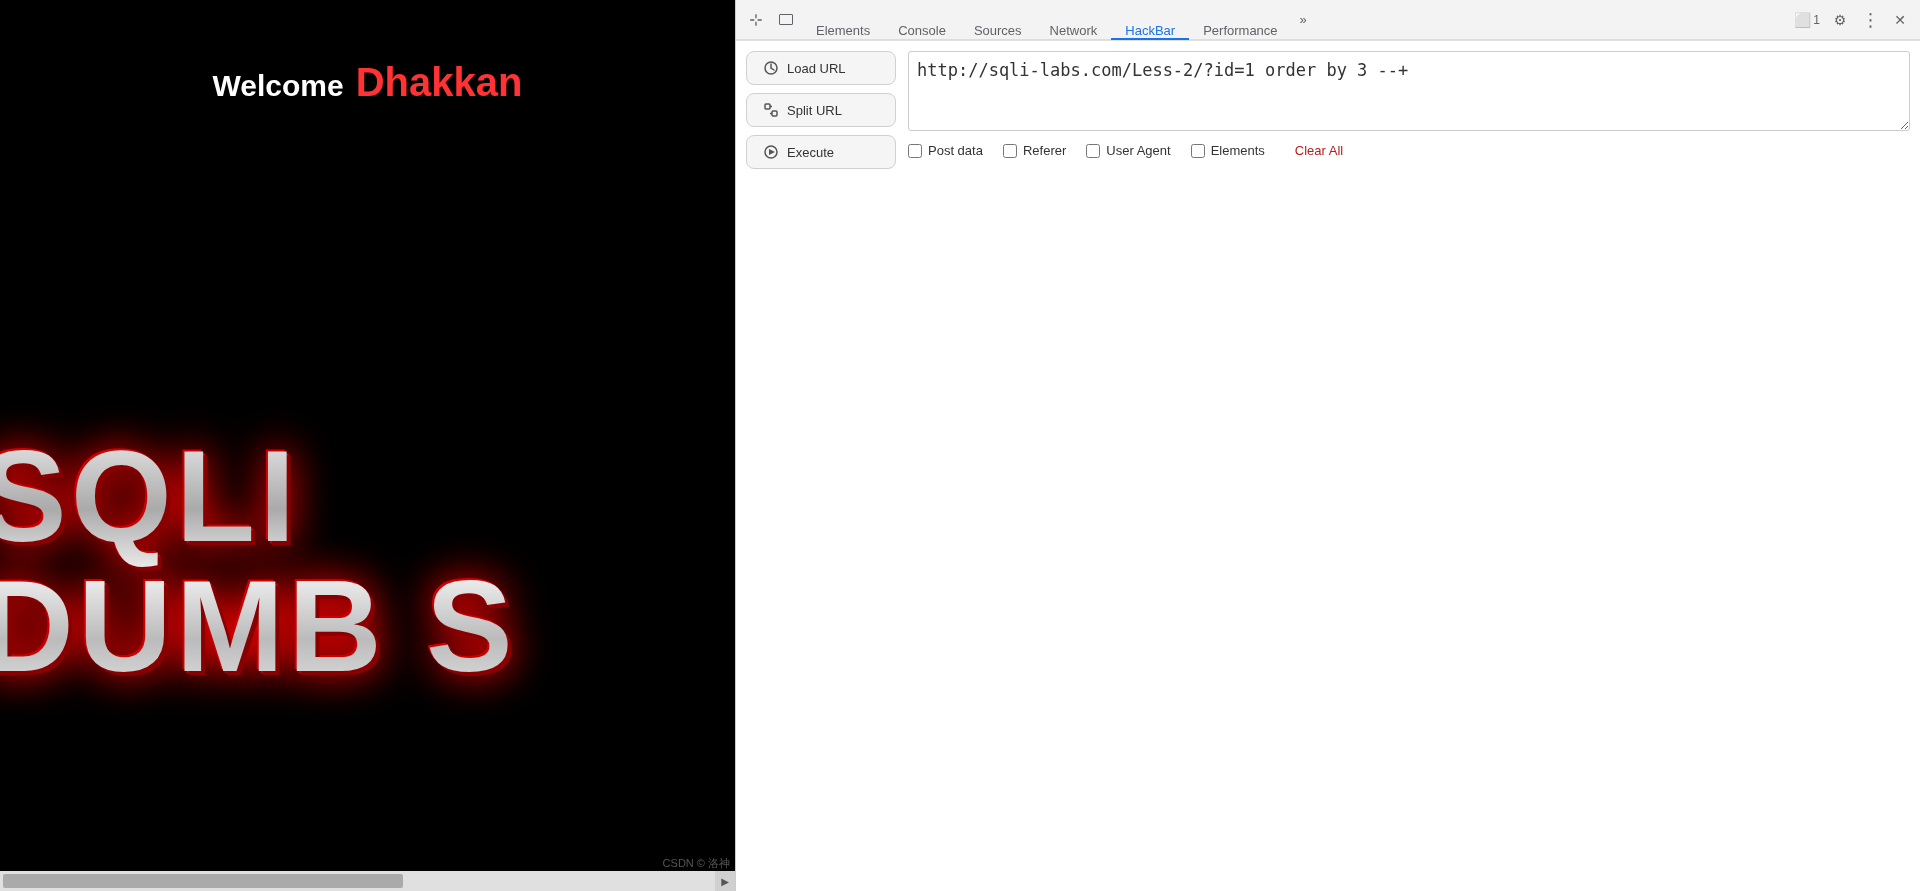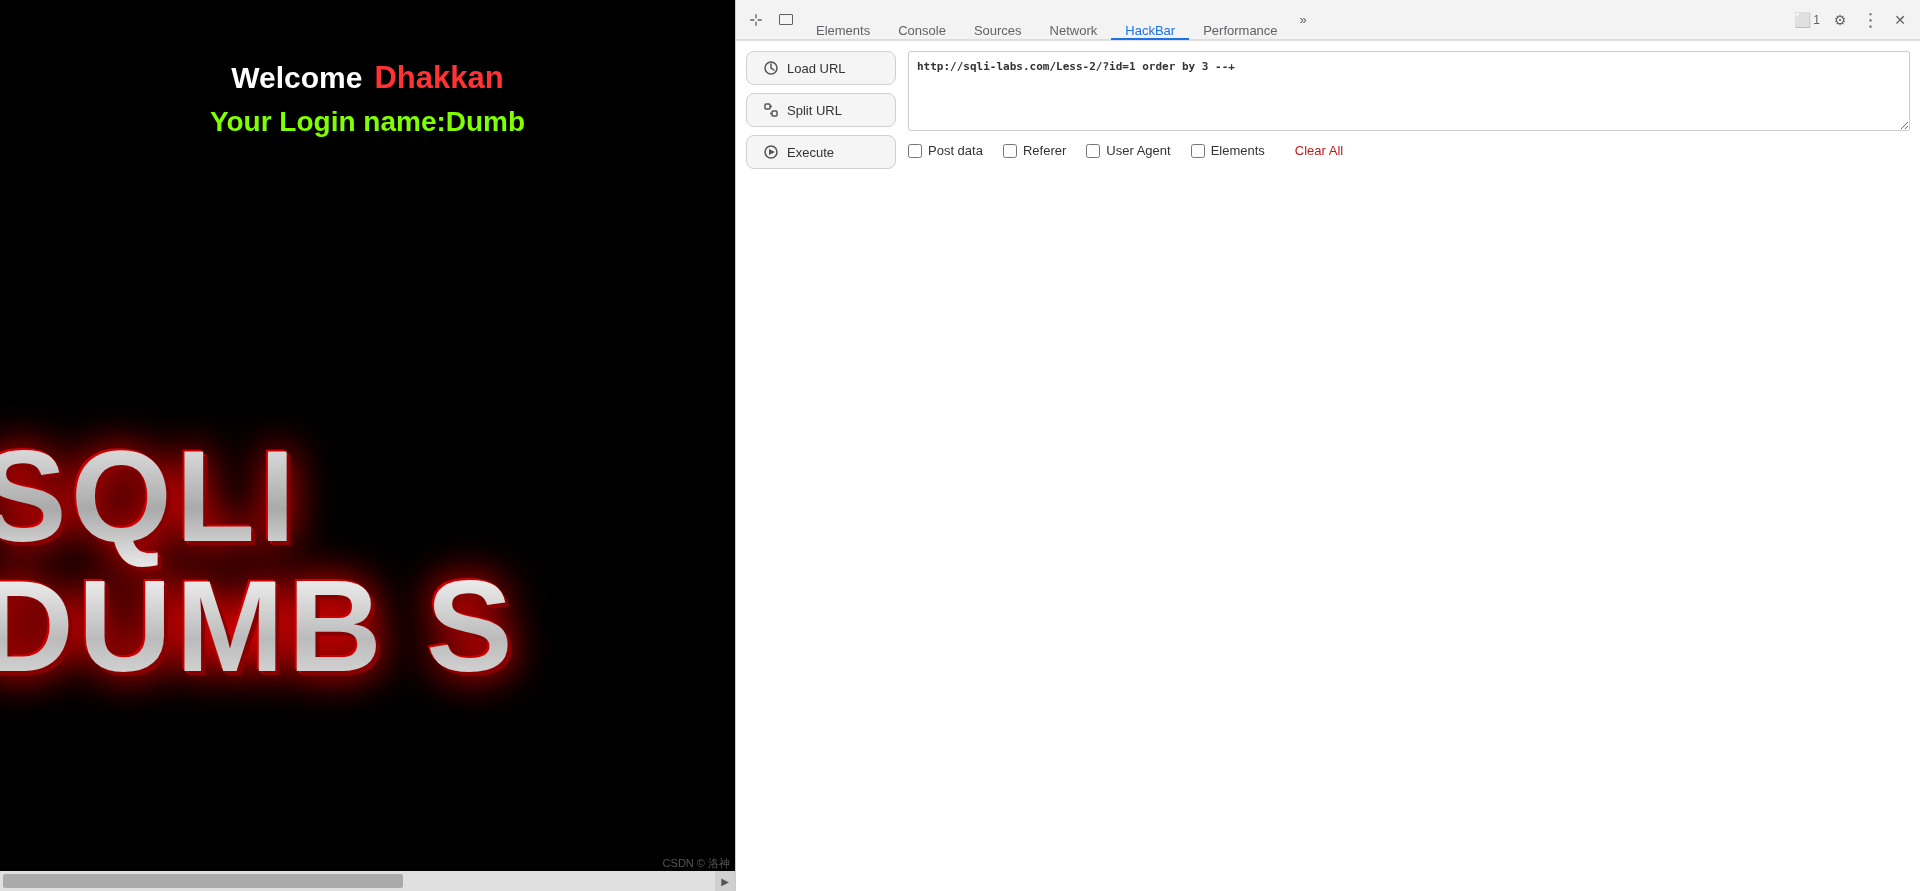--- a/index.html
+++ b/index.html
@@ -180,26 +180,25 @@
       flex-direction: column;
       gap: 8px;
     }
 
     #url-textarea {
       width: 100%;
       height: 80px;
       border: 1px solid #ccc;
       border-radius: 3px;
       padding: 8px;
-      font-size: 11px;
+      font-size: 17px;
       font-family: monospace;
       resize: vertical;
       outline: none;
       color: #333;
-      font-weight: bold;
     }
 
     
     #hackbar-options {
       display: flex;
       align-items: center;
       gap: 20px;
       padding: 4px 0;
     }
 
@@ -231,23 +230,22 @@
       margin-left: 10px;
     }
   </style>
 </head>
 <body>
 
 <div id="browser-content">
   <div style="text-align:left; margin-top: 60px;">
     <div style="display:flex; gap:12px; justify-content:center; align-items:baseline;">
       <span style="color:#fff; font-size:30px; font-weight:bold;">Welcome</span>
-      <span style="color:#ff3333; font-size:31px; font-weight:bold;">Dhakkan</span>
-    </div>
-    <div style="color:#7fff00; font-size:28px; font-weight:bold; margin-top:10px;">Your Login name:Dumb</div>
+      <span style="color:#ff3333; font-size:40px; font-weight:bold;">Dhakkan</span>
+    </div>
   </div>
 
   <div style="position:absolute; bottom:200px; left:-20px; font-size:130px; font-weight:900; font-family:'Arial Black',Impact,sans-serif; letter-spacing:4px; user-select:none; line-height:1;">
     <span style="
       background: linear-gradient(180deg, #e8e8e8 0%, #aaa 30%, #f0f0f0 55%, #bbb 80%, #ddd 100%);
       -webkit-background-clip: text;
       -webkit-text-fill-color: transparent;
       filter: drop-shadow(4px 4px 0px #880000) drop-shadow(-2px -2px 0px #cc0000) drop-shadow(0 0 20px #ff0000);
       display:inline-block;
     ">SQLI DUMB S</span>

